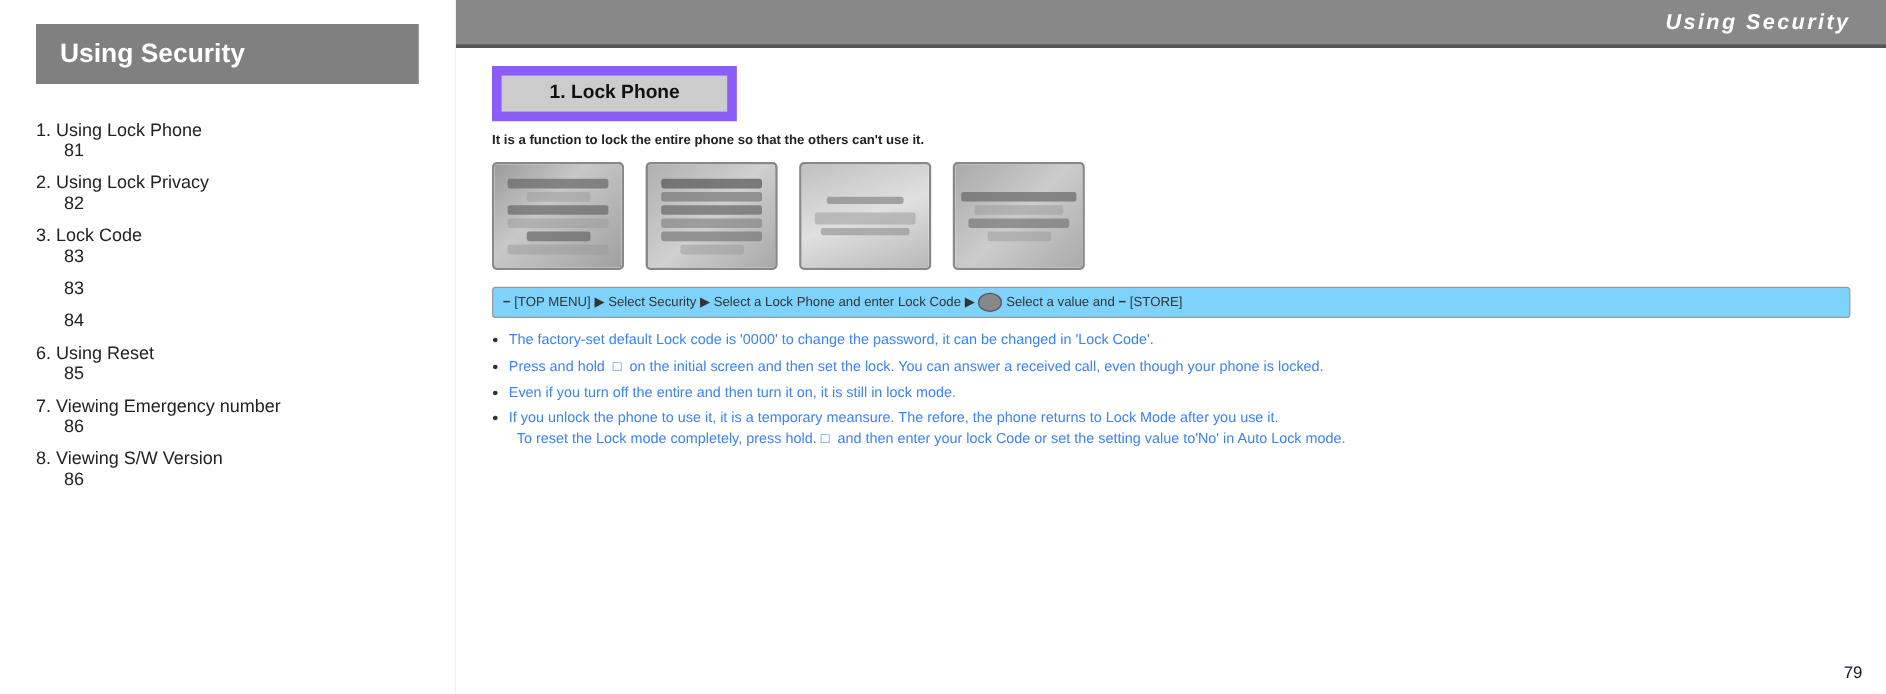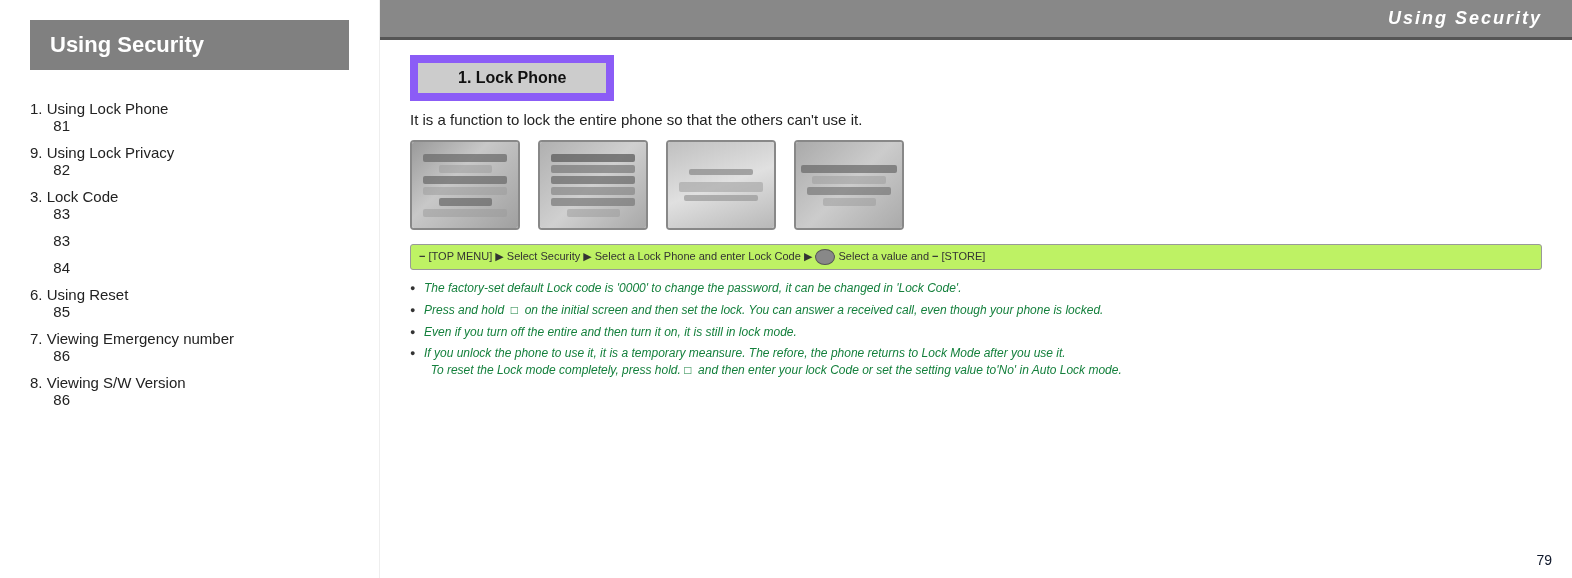--- a/index.html
+++ b/index.html
@@ -103,24 +103,25 @@
     }
 
     .lock-phone-title-box span {
       font-size: 16px;
       font-weight: bold;
       font-family: Arial, sans-serif;
       color: #111;
     }
 
     .description-text {
-      font-size: 15px;
+      font-size: 11px;
       color: #222;
       margin-bottom: 12px;
       font-family: Arial, sans-serif;
+      font-weight: bold;
     }
 
     .phone-screenshots {
       display: flex;
       gap: 18px;
       margin-bottom: 14px;
       align-items: flex-start;
     }
 
     .phone-screen {
@@ -151,21 +152,21 @@
       height: 8px;
       background: #666;
       border-radius: 2px;
       opacity: 0.7;
     }
 
     .screen-row.light { background: #999; opacity: 0.5; }
     .screen-row.short { width: 50%; }
 
     .nav-bar {
-      background: #bef264;
+      background: #7dd3fc;
       border: 1px solid #999;
       border-radius: 3px;
       padding: 4px 8px;
       font-size: 11px;
       color: #333;
       margin-bottom: 10px;
       display: flex;
       align-items: center;
       gap: 4px;
       flex-wrap: wrap;
@@ -175,27 +176,26 @@
       font-weight: bold;
     }
 
     .bullet-list {
       list-style: none;
       padding: 0;
     }
 
     .bullet-list li {
       font-size: 12px;
-      color: #15803d;
+      color: #3b82f6;
       margin-bottom: 5px;
       padding-left: 14px;
       position: relative;
       line-height: 1.4;
       font-family: Arial, sans-serif;
-      font-style: italic;
     }
 
     .bullet-list li::before {
       content: '●';
       position: absolute;
       left: 0;
       font-size: 9px;
       top: 2px;
       color: #333;
     }
@@ -221,21 +221,21 @@
 <div class="left-panel">
   <div class="section-title-box">
     <span>Using Security</span>
   </div>
   <ul class="toc-list">
     <li>
       <span class="toc-label">1. Using Lock Phone</span>
       <span class="toc-page">81</span>
     </li>
     <li>
-      <span class="toc-label">9. Using Lock Privacy</span>
+      <span class="toc-label">2. Using Lock Privacy</span>
       <span class="toc-page">82</span>
     </li>
     <li>
       <span class="toc-label">3. Lock Code</span>
       <span class="toc-page">83</span>
     </li>
     <li>
       <span class="toc-page">83</span>
     </li>
     <li>

